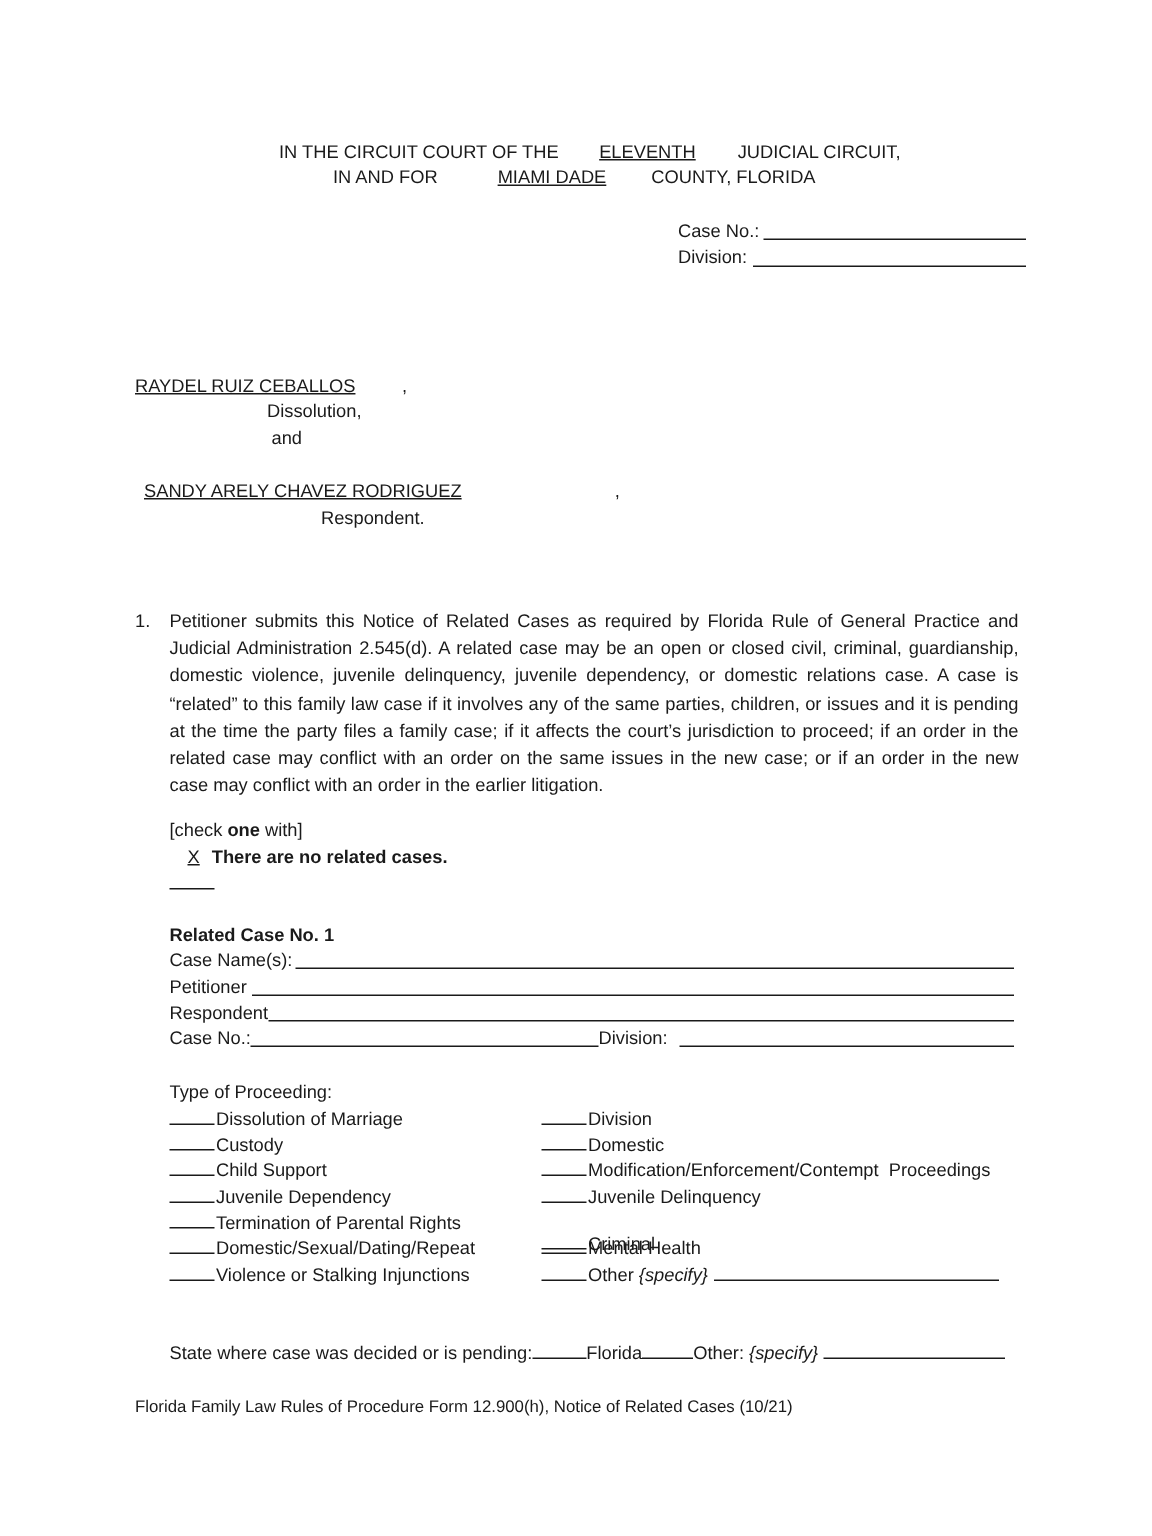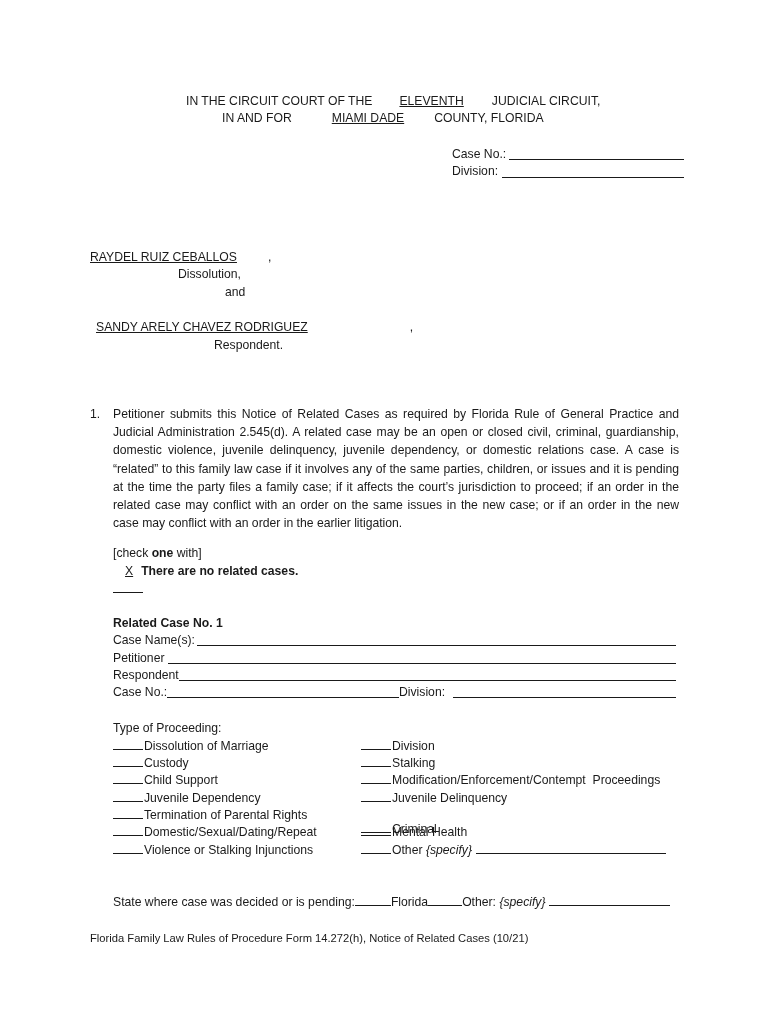--- a/index.html
+++ b/index.html
@@ -40,21 +40,21 @@
 
   <div class="abs" style="left:452px; top:146px;">Case No.:</div>
   <div class="line" style="left:509px; top:159px; width:175px;"><span></span></div>
   <div class="abs" style="left:452px; top:163px;">Division:</div>
   <div class="line" style="left:502px; top:177px; width:182px;"><span></span></div>
 
   <div class="abs" style="left:90px; top:249px;">
     <span class="u" style="padding-right:31px;"><span>RAYDEL RUIZ CEBALLOS</span></span><span>,</span>
   </div>
   <div class="abs" style="left:178px; top:266px;">Dissolution,</div>
-  <div class="abs" style="left:181px; top:284px;margin-left:44px;">and</div>
+  <div class="abs" style="left:181px; top:284px;">and</div>
 
   <div class="abs" style="left:90px; top:319px;">
     <span class="u" style="padding-left:6px; padding-right:102px;"><span>SANDY ARELY CHAVEZ RODRIGUEZ</span></span><span>,</span>
   </div>
   <div class="abs" style="left:214px; top:337px;">Respondent.</div>
 
   <div class="num">1.</div>
   <div class="para">Petitioner submits this Notice of Related Cases as required by Florida Rule of General Practice and Judicial Administration 2.545(d). A related case may be an open or closed civil, criminal, guardianship, domestic violence, juvenile delinquency, juvenile dependency, or domestic relations case. A case is “related” to this family law case if it involves any of the same parties, children, or issues and it is pending at the time the party files a family case; if it affects the court’s jurisdiction to proceed; if an order in the related case may conflict with an order on the same issues in the new case; or if an order in the new case may conflict with an order in the earlier litigation.</div>
 
   <div class="abs" style="left:113px; top:545px;">
@@ -94,26 +94,26 @@
       <div class="prow" style="left: 113px; top: 737px;"><span class="blank"></span><span style="white-space: pre;">Dissolution of Marriage</span></div>
       <div class="prow" style="left: 113px; top: 754px;"><span class="blank"></span><span style="white-space: pre;">Custody</span></div>
       <div class="prow" style="left: 113px; top: 771px;"><span class="blank"></span><span style="white-space: pre;">Child Support</span></div>
       <div class="prow" style="left: 113px; top: 789px;"><span class="blank"></span><span style="white-space: pre;">Juvenile Dependency</span></div>
       <div class="prow" style="left: 113px; top: 806px;"><span class="blank"></span><span style="white-space: pre;">Termination of Parental Rights</span></div>
       <div class="prow" style="left: 113px; top: 823px;"><span class="blank"></span><span style="white-space: pre;">Domestic/Sexual/Dating/Repeat</span></div>
       <div class="prow" style="left: 113px; top: 841px;"><span class="blank"></span><span style="white-space: pre;">Violence or Stalking Injunctions</span></div>
     </div>
   <div id="proc-right">
       <div class="prow" style="left: 361px; top: 737px;"><span class="blank"></span><span style="white-space: pre;">Division</span></div>
-      <div class="prow" style="left: 361px; top: 754px;"><span class="blank"></span><span style="white-space: pre;">Stalking</span></div>
+      <div class="prow" style="left: 361px; top: 754px;"><span class="blank"></span><span style="white-space: pre;">Domestic</span></div>
       <div class="prow" style="left: 361px; top: 771px;"><span class="blank"></span><span style="white-space: pre;">Modification/Enforcement/Contempt  Proceedings</span></div>
       <div class="prow" style="left: 361px; top: 789px;"><span class="blank"></span><span style="white-space: pre;">Juvenile Delinquency</span></div>
       <div class="prow" style="left: 361px; top: 784px; margin-top: 36px;"><span class="blank"></span><span style="white-space: pre;">Criminal</span></div>
       <div class="prow" style="left: 361px; top: 823px;"><span class="blank"></span><span style="white-space: pre;">Mental Health</span></div>
       <div class="prow" style="left: 361px; top: 841px;"><span class="blank"></span><span style="white-space: pre;">Other </span><span class="i">{specify}</span><span class="blank" style="width: 190px; margin-left: 4px;"></span></div>
     </div>
 
   <div class="abs" style="left:113px; top:893px;">
     <span>State where case was decided or is pending:</span><span class="blank" style="width:36px;"></span><span>Florida</span><span class="blank" style="width:34px;"></span><span>Other: </span><span class="i">{specify}</span><span class="blank" style="width:121px; margin-left:4px;"><span></span></span>
   </div>
 
-  <div class="abs" style="left:90px; top:930px; font-size:11.2px;">Florida Family Law Rules of Procedure Form 14.272(h), Notice of Related Cases (10/21)</div>
+  <div class="abs" style="left:90px; top:930px; font-size:11.2px;">Florida Family Law Rules of Procedure Form 12.900(h), Notice of Related Cases (10/21)</div>
 </div>
 
 </body></html>

